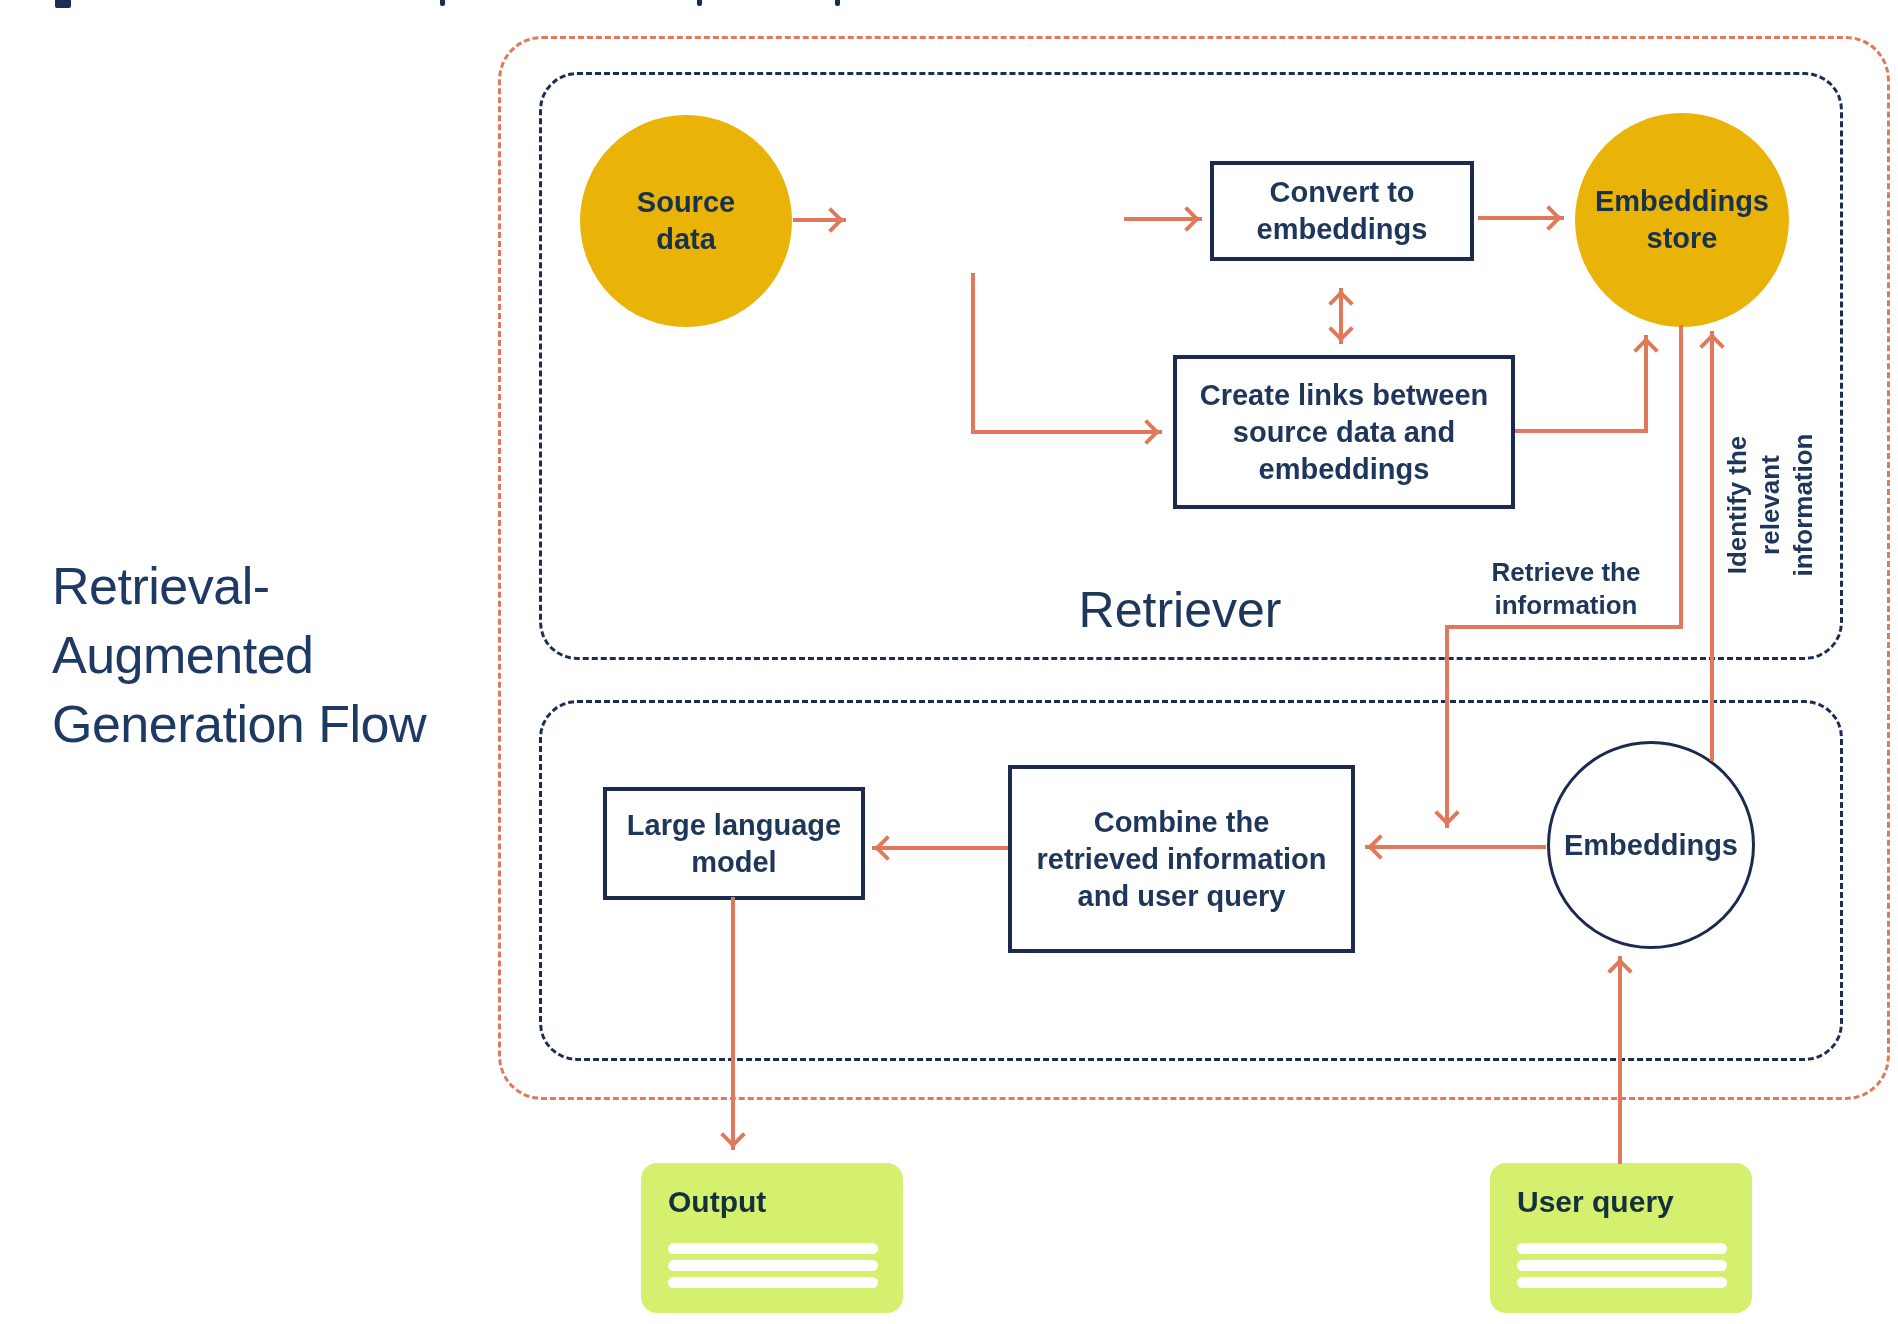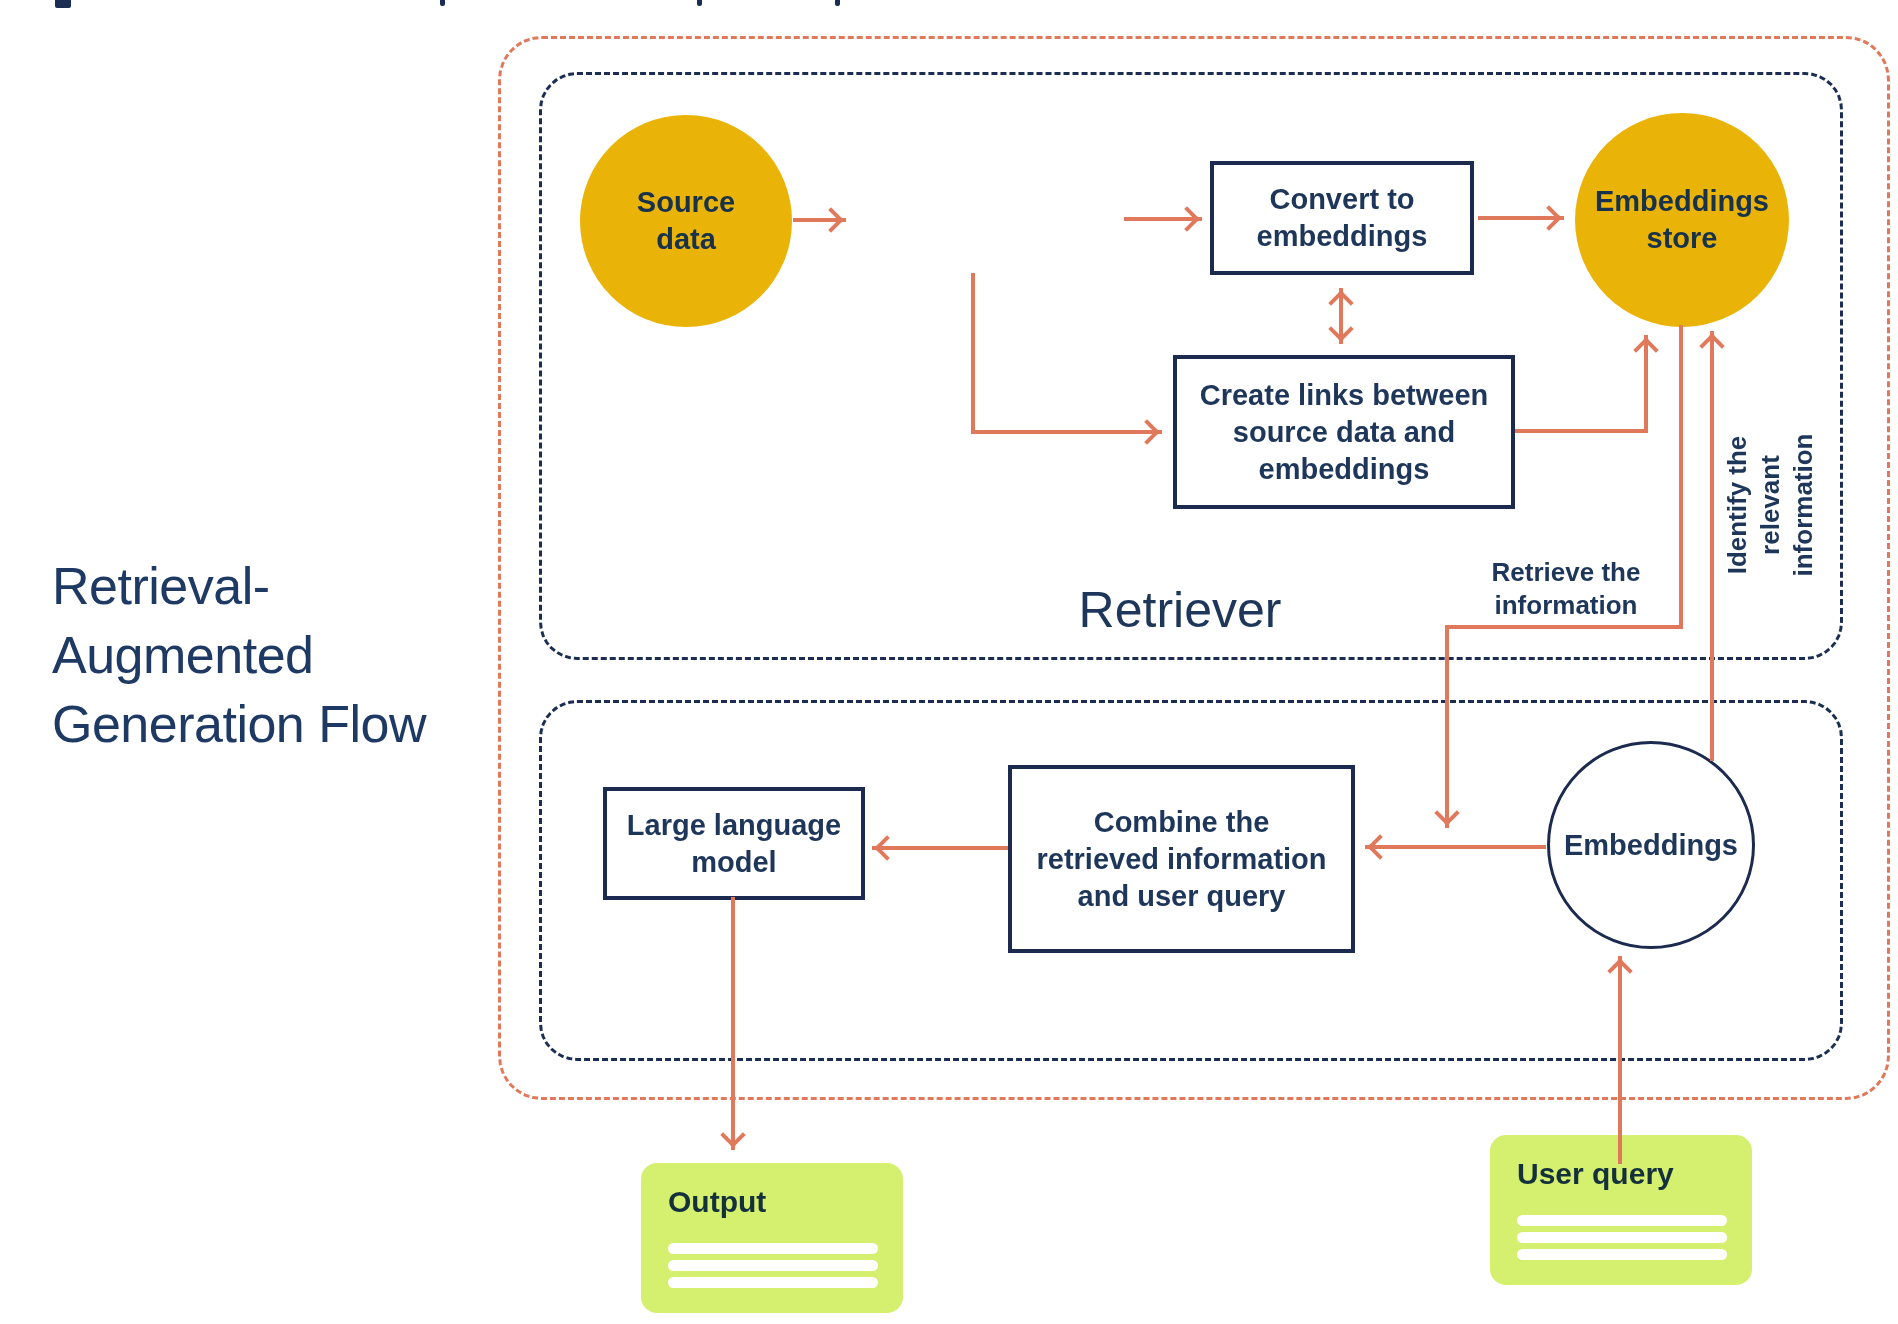--- a/index.html
+++ b/index.html
@@ -88,21 +88,21 @@
 Generation Flow</div>
 
   <div class="orange-rect"></div>
   <div class="navy-rect retriever-rect"></div>
   <div class="navy-rect generator-rect"></div>
 
   <div class="section-label" style="left:1030px;top:580px;">Retriever</div>
 
   <div class="lime-circle" style="left:580px;top:115px;width:212px;height:212px;">Source
 data</div>
-  <div class="node-box" style="left:1210px;top:161px;width:264px;height:114px;">Convert to
+  <div class="node-box" style="left:1210px;top:161px;width:264px;height:100px;">Convert to
 embeddings</div>
   <div class="lime-circle" style="left:1575px;top:113px;width:214px;height:214px;">Embeddings
 store</div>
   <div class="node-box" style="left:1173px;top:355px;width:342px;height:154px;">Create links between
 source data and
 embeddings</div>
 
   <div class="node-box" style="left:603px;top:787px;width:262px;height:113px;">Large language
 model</div>
   <div class="node-box" style="left:1008px;top:765px;width:347px;height:188px;">Combine the
@@ -114,21 +114,21 @@
 information</div>
   <div class="note-vertical">Identify the relevant
 information</div>
 
   <div class="lime-card" style="left:600px;top:1163px;margin-left:41px;">
     <div class="card-label">Output</div>
     <div class="bar bar1"></div>
     <div class="bar bar2"></div>
     <div class="bar bar3"></div>
   </div>
-  <div class="lime-card" style="left:1490px;top:1135px;">
+  <div class="lime-card" style="left:1490px;top:1163px;">
     <div class="card-label">User query</div>
     <div class="bar bar1"></div>
     <div class="bar bar2"></div>
     <div class="bar bar3"></div>
   </div>
 
   <div id="arrows">
       <div>
         <div class="aseg" style="left: 793px; top: 218px; width: 53px; height: 4px;"></div>
         <div class="ahead" style="left: 822.3px; top: 211px; transform: rotate(45deg);"></div>

